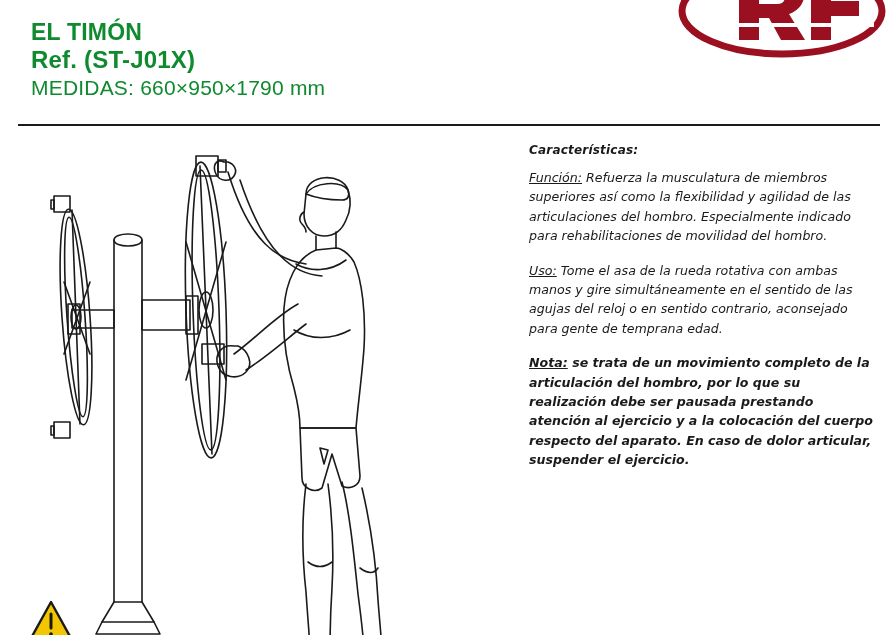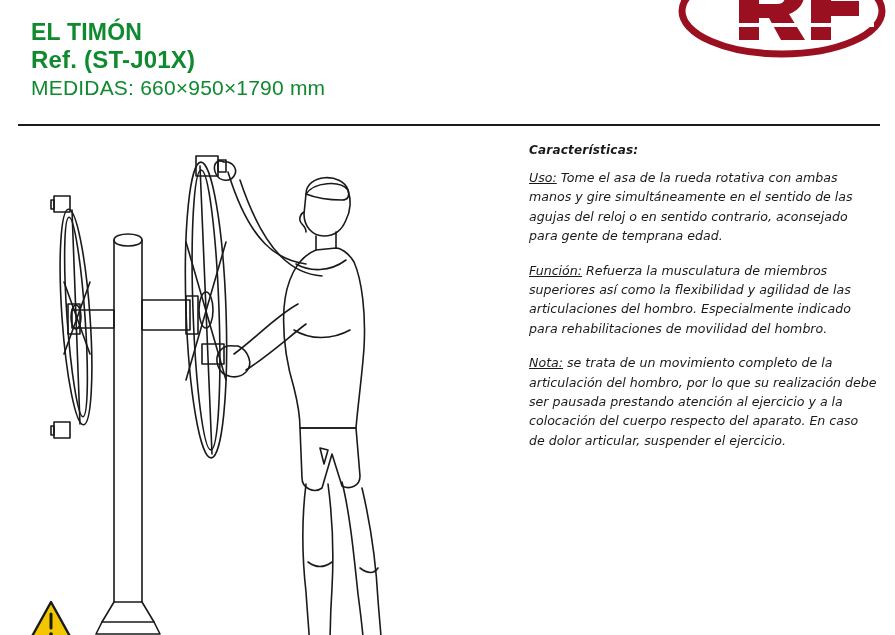--- a/index.html
+++ b/index.html
@@ -105,21 +105,21 @@
     letter-spacing: 0.2px;
     margin-bottom: 11px;
   }
   .para {
     font-size: 12.6px;
     line-height: 19.4px;
     margin-bottom: 15px;
     font-style: italic;
     text-align: left;
   }
-  .para:last-child { margin-bottom: 0; }
+  .para:last-child { margin-bottom: 0; font-weight: bold; }
   .lead {
     text-decoration: underline;
     font-style: italic;
   }
 </style>
 </head>
 <body>
 
 <div id="page">
 
@@ -244,25 +244,25 @@
       <path d="M23 2 L44 40 L2 40 Z" fill="#f2c600" stroke="#1a1a1a" stroke-width="2.4" stroke-linejoin="round"></path>
       <path d="M23 14 L23 28" stroke="#1a1a1a" stroke-width="3" stroke-linecap="round"></path>
       <circle cx="23" cy="34" r="1.8" fill="#1a1a1a"></circle>
     </svg>
   </div>
 
   <div class="text-col">
     <div class="caract-title">Características:</div>
 
     <div class="para">
+      <span class="lead">Función:</span><span> Refuerza la musculatura de miembros superiores así como la flexibilidad y agilidad de las articulaciones del hombro. Especialmente indicado para rehabilitaciones de movilidad del hombro.</span>
+    </div>
+
+    <div class="para">
       <span class="lead">Uso:</span><span> Tome el asa de la rueda rotativa con ambas manos y gire simultáneamente en el sentido de las agujas del reloj o en sentido contrario, aconsejado para gente de temprana edad.</span>
-    </div>
-
-    <div class="para">
-      <span class="lead">Función:</span><span> Refuerza la musculatura de miembros superiores así como la flexibilidad y agilidad de las articulaciones del hombro. Especialmente indicado para rehabilitaciones de movilidad del hombro.</span>
     </div>
 
 
     <div class="para">
       <span class="lead">Nota:</span><span> se trata de un movimiento completo de la articulación del hombro, por lo que su realización debe ser pausada prestando atención al ejercicio y a la colocación del cuerpo respecto del aparato. En caso de dolor articular, suspender el ejercicio.</span>
     </div>
   </div>
 
 </div>
 

